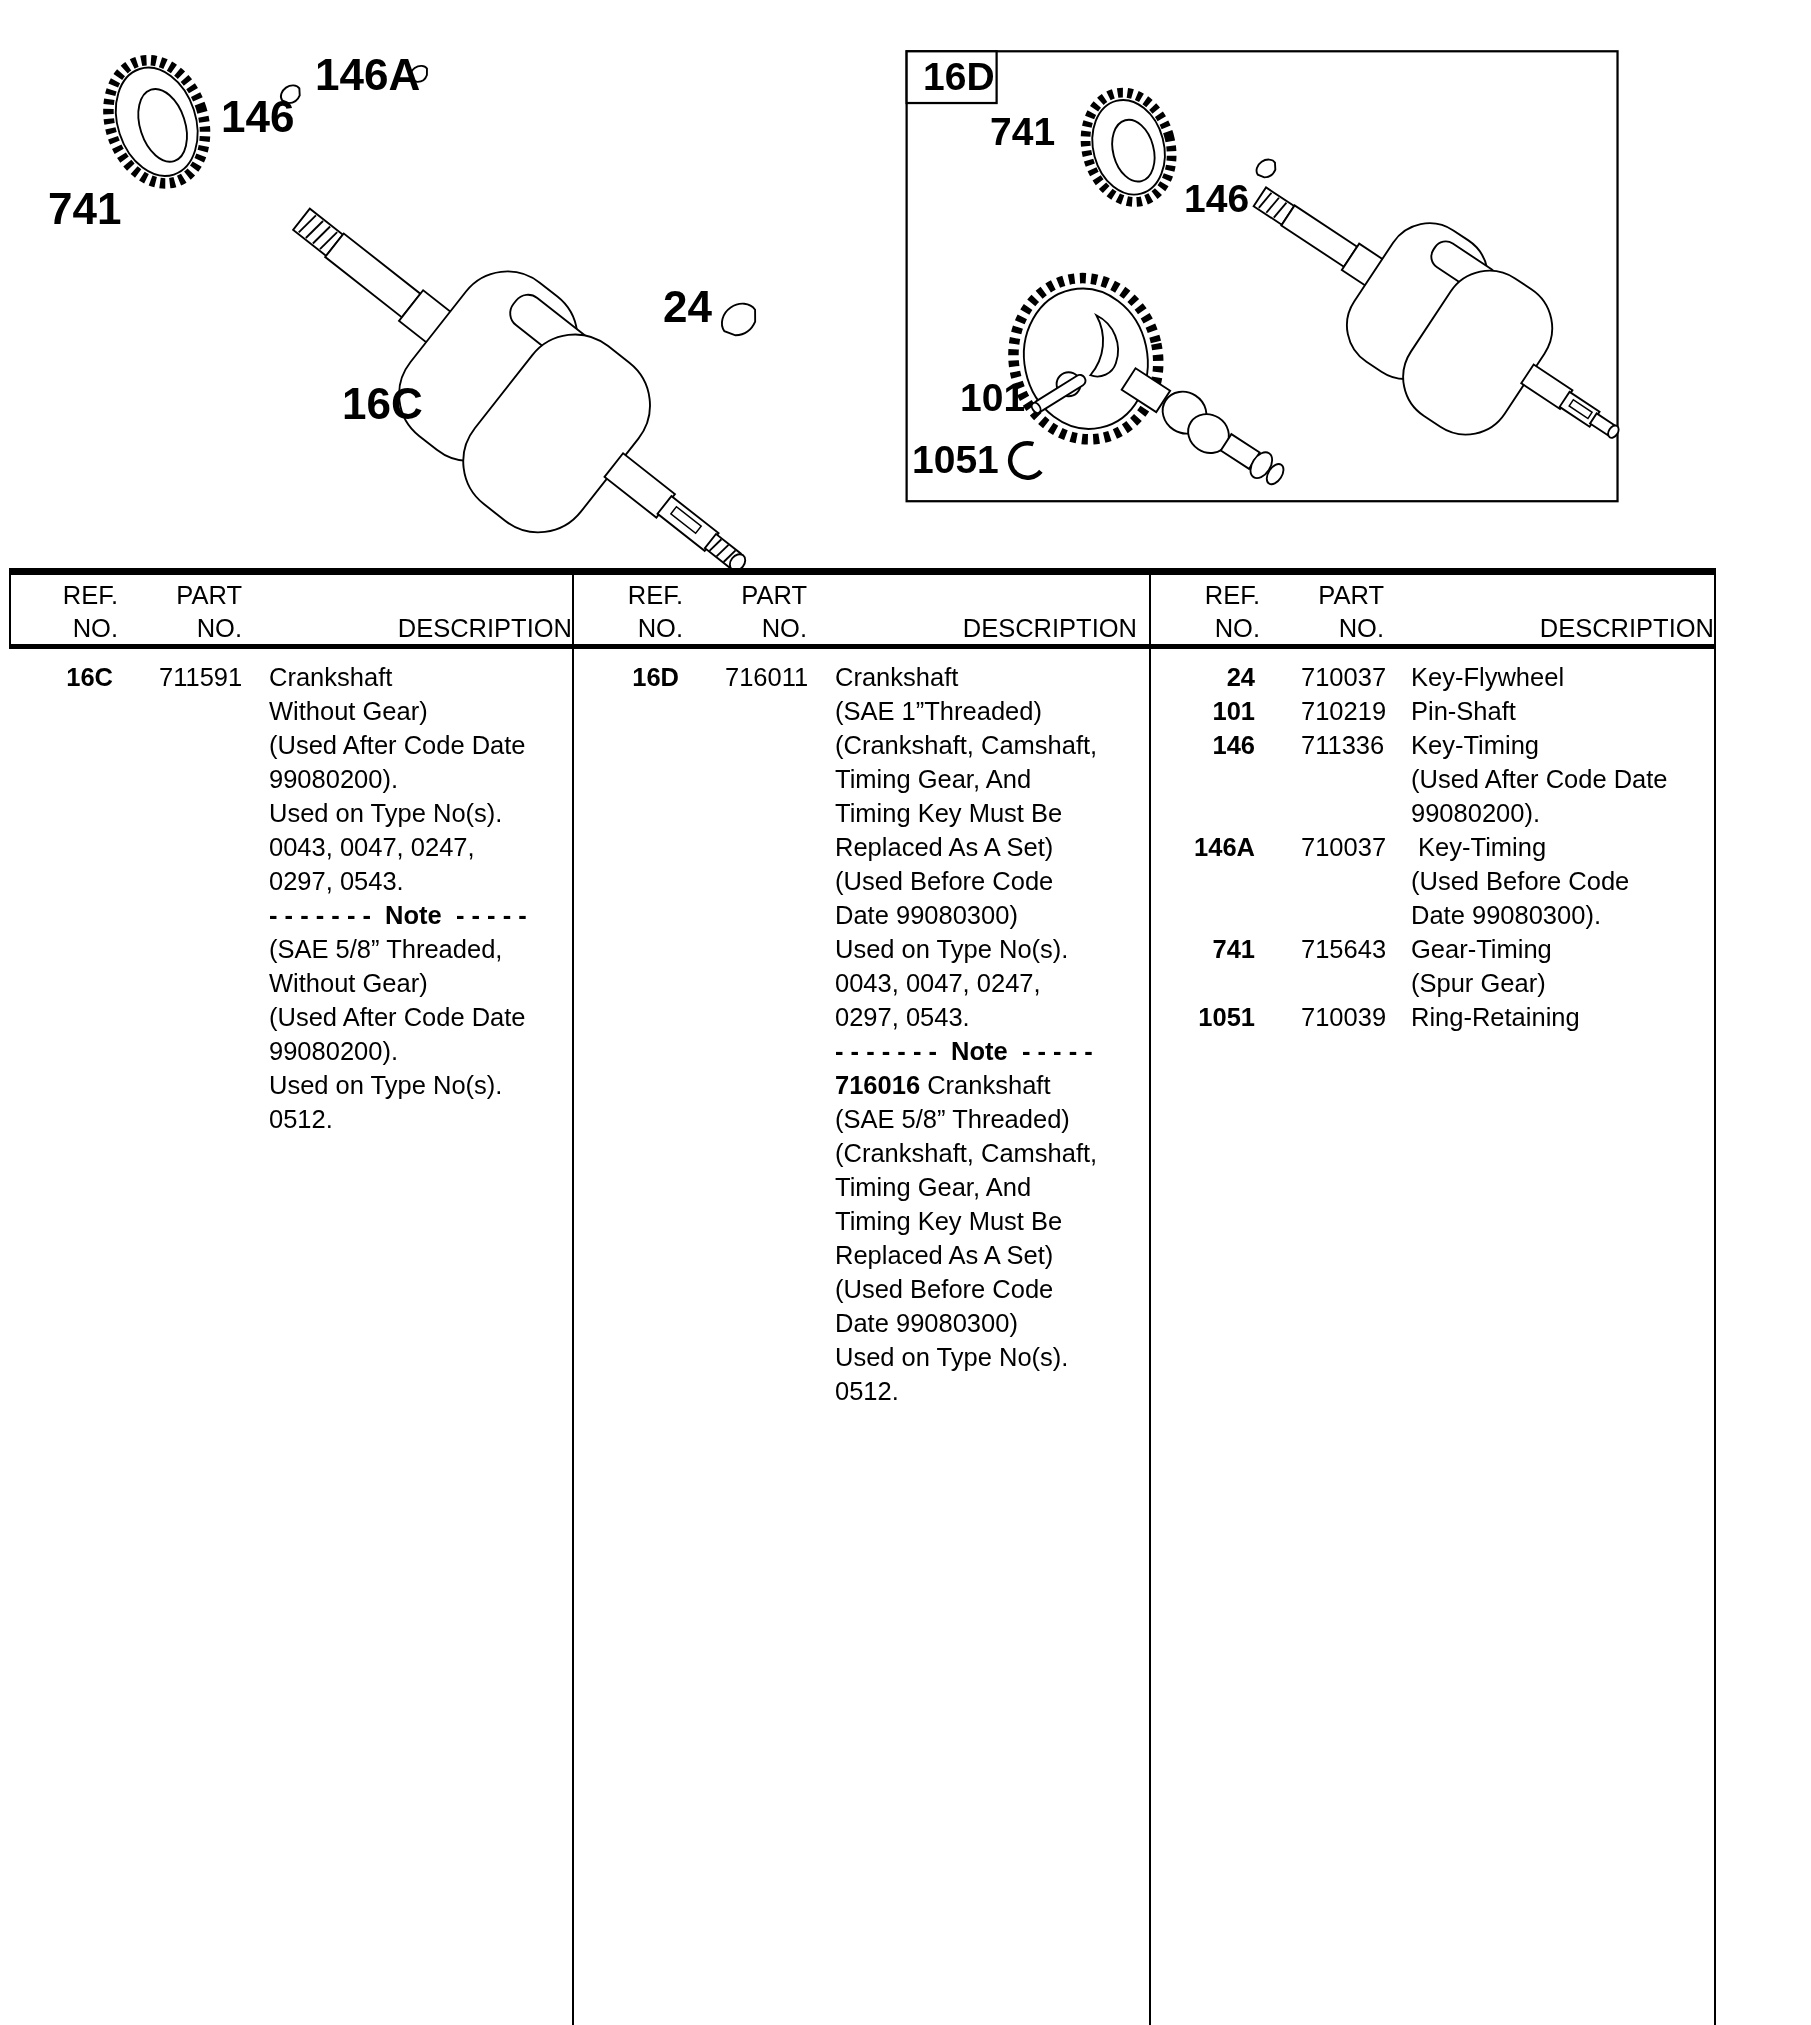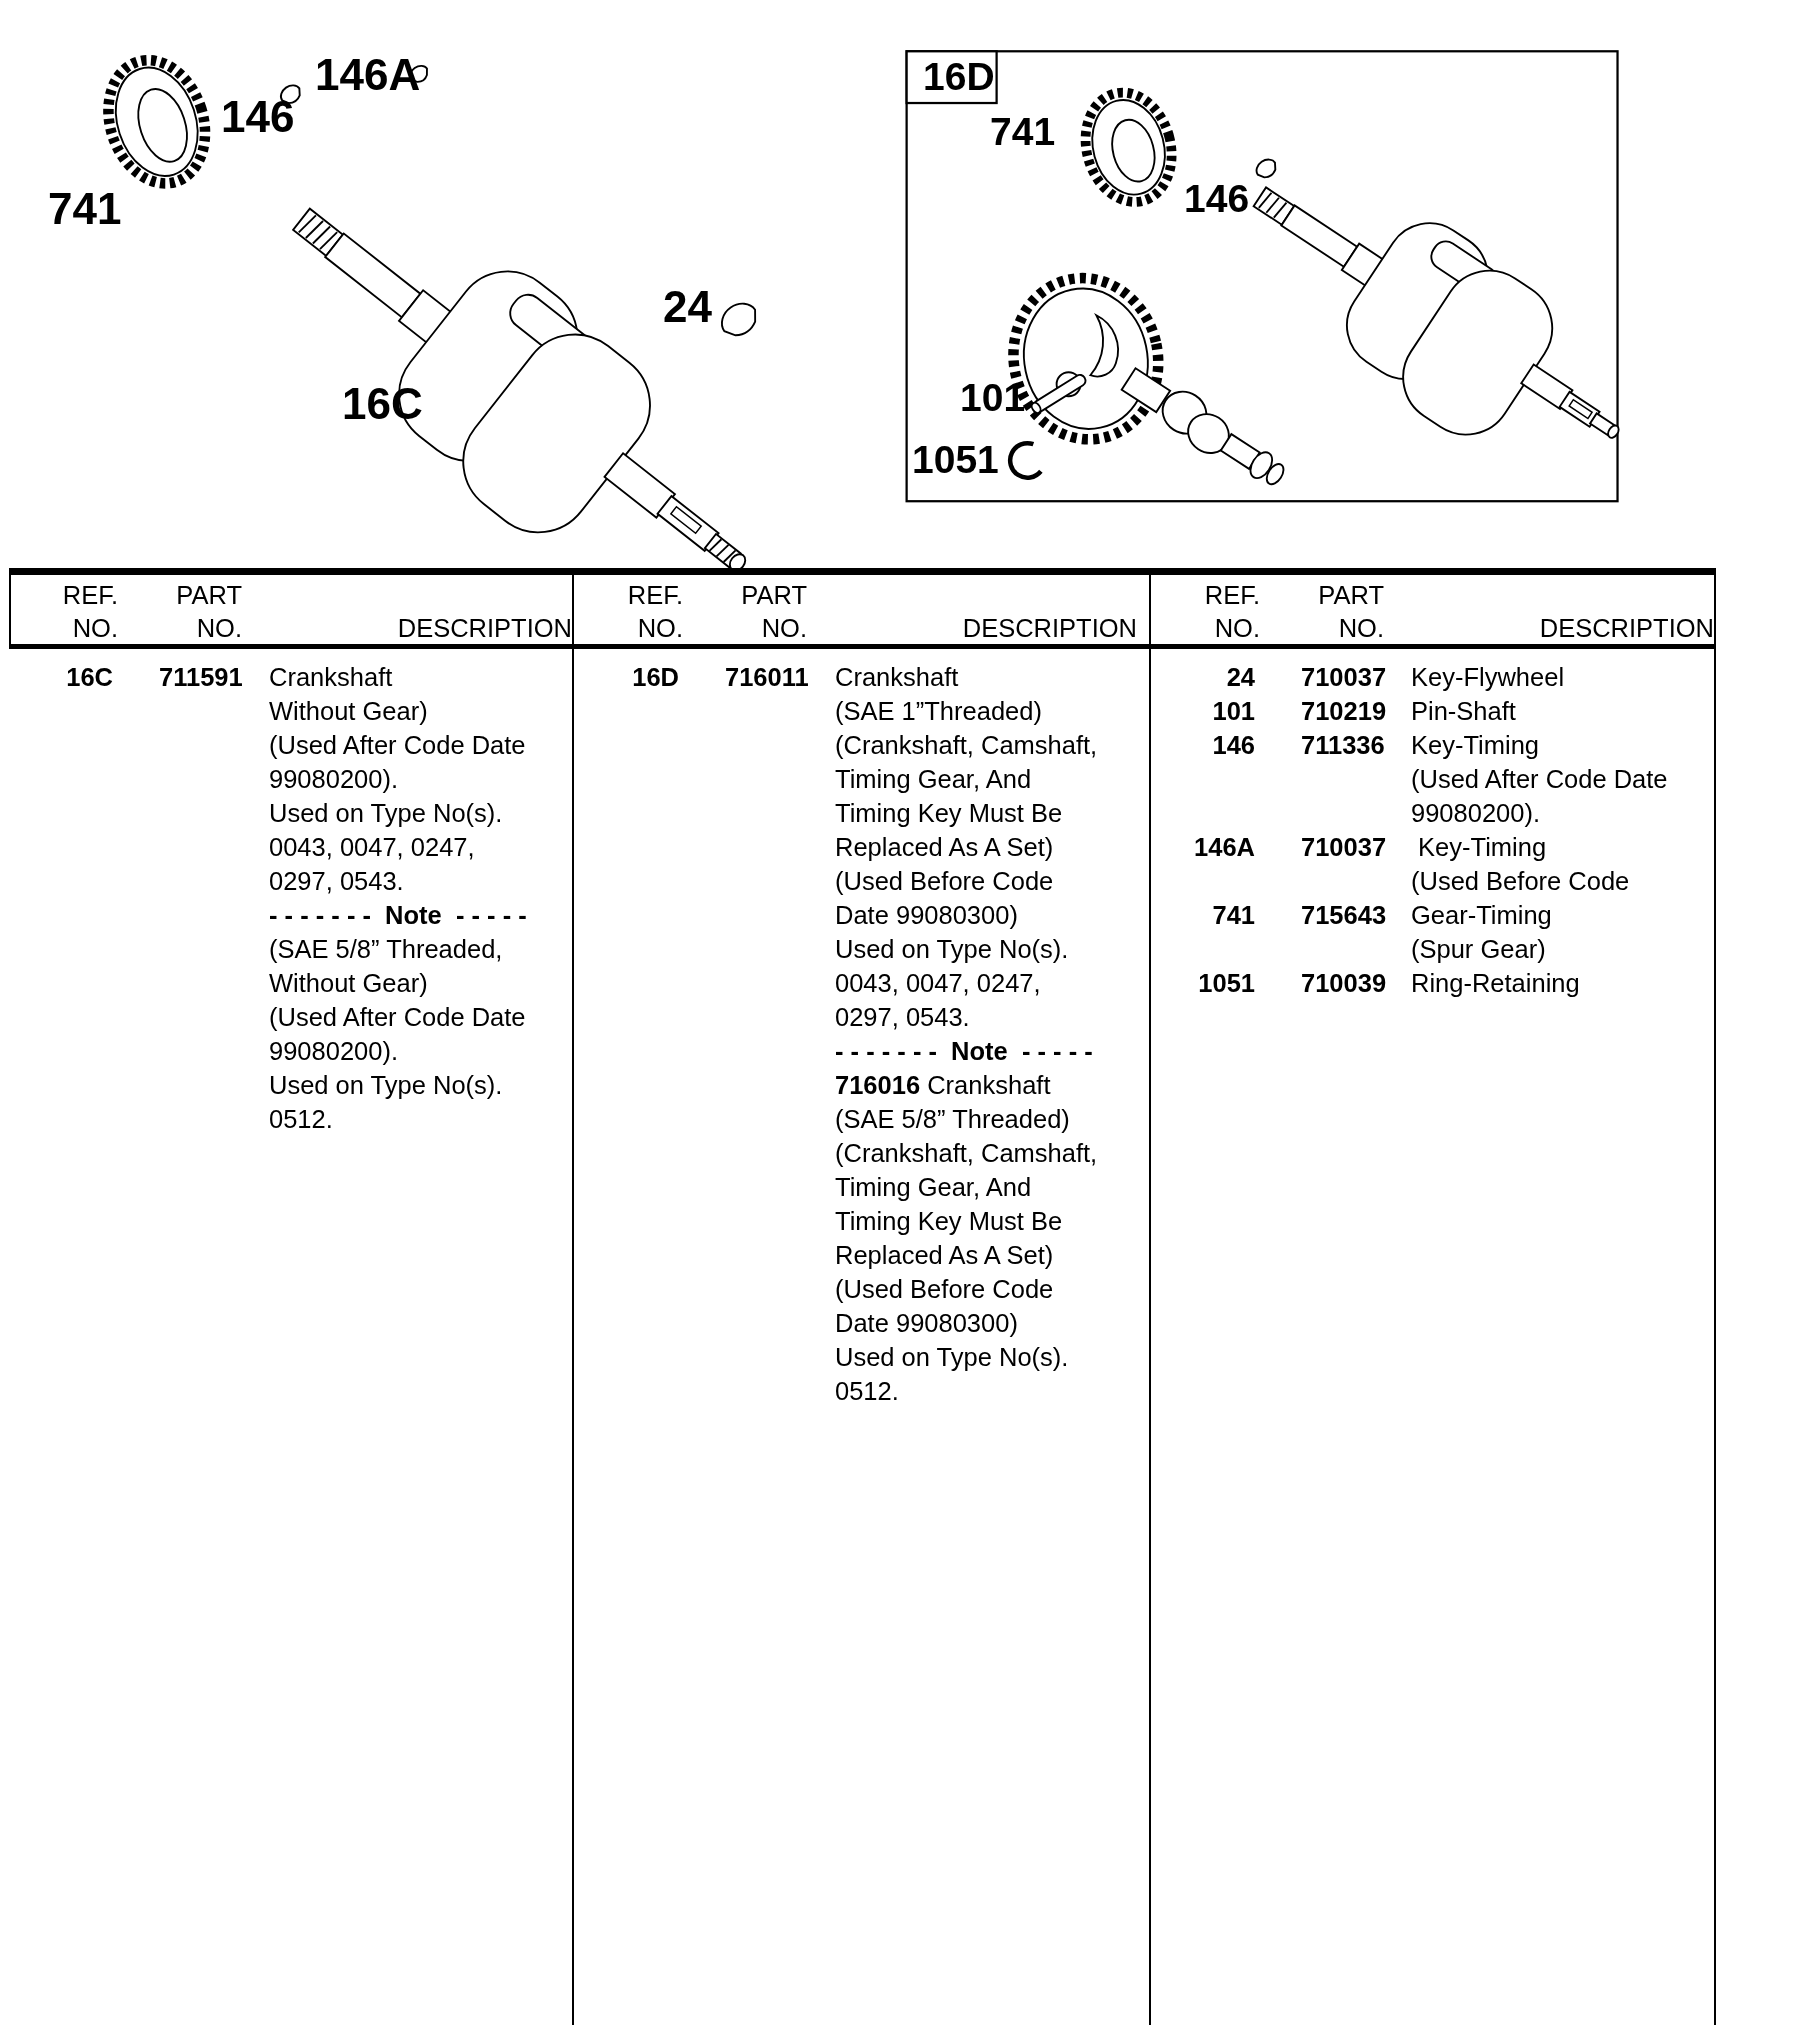--- a/index.html
+++ b/index.html
@@ -5,21 +5,21 @@
   html,body{margin:0;padding:0;background:#ffffff;}
   .page{position:relative;width:1811px;height:2025px;background:#fff;overflow:hidden;
         font-family:"Liberation Sans", sans-serif;color:#000;}
   .dlabel{position:absolute;font-weight:bold;font-size:44px;line-height:1;white-space:nowrap;}
   .dlabel.small{font-size:39px;}
   .rule{position:absolute;background:#000;}
   .hdrspan{position:absolute;font-size:25.5px;line-height:27px;text-align:right;white-space:nowrap;}
   .col{position:absolute;top:660px;width:563px;}
   .trow{position:relative;height:34px;font-size:25.5px;line-height:34px;}
   .trow .ref{position:absolute;left:0;top:0;width:104px;text-align:right;font-weight:bold;white-space:pre;}
-  .trow .part{position:absolute;left:150px;top:0;font-weight:bold;white-space:pre;}
+  .trow .part{position:absolute;left:150px;top:0;font-weight:normal;white-space:pre;}
   .trow .desc{position:absolute;left:260px;top:0;white-space:pre;}
   .trow .lead{font-weight:bold;white-space:pre;}
   .diagram-svg{position:absolute;left:0;top:0;pointer-events:none;}
 </style>
 </head>
 <body>
 
 <div class="page">
 
   <svg class="diagram-svg" width="1811" height="578" viewBox="0 0 2415 770">
@@ -305,20 +305,23 @@
       </div>
     <div class="trow">
         <span class="ref">146A</span>
         <span class="part">710037</span>
         <span class="desc"><span> Key-Timing</span></span>
       </div>
     <div class="trow">
         <span class="desc"><span>(Used Before Code</span></span>
       </div>
     <div class="trow">
+        <span class="desc"><span>Date 99080300).</span></span>
+      </div>
+    <div class="trow">
         <span class="ref">741</span>
         <span class="part">715643</span>
         <span class="desc"><span>Gear-Timing</span></span>
       </div>
     <div class="trow">
         <span class="desc"><span>(Spur Gear)</span></span>
       </div>
     <div class="trow">
         <span class="ref">1051</span>
         <span class="part">710039</span>

